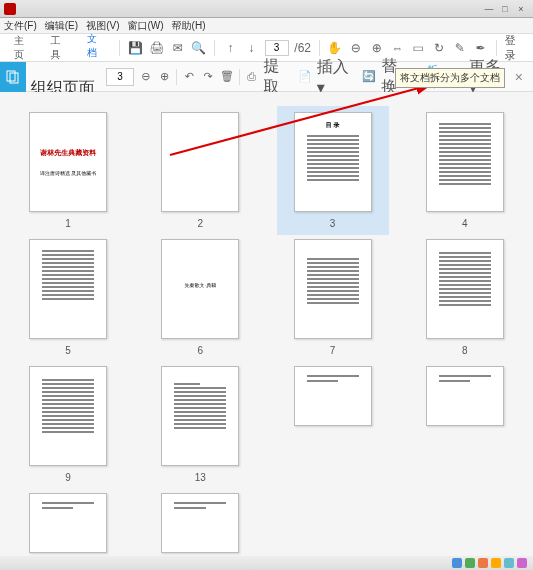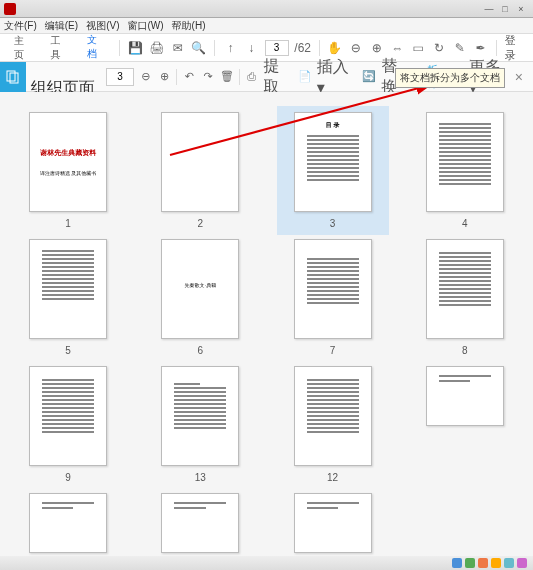--- a/index.html
+++ b/index.html
@@ -5,21 +5,21 @@
 * { margin: 0; padding: 0; box-sizing: border-box; font-family: "Microsoft YaHei", sans-serif; }
 body { width: 533px; height: 570px; background: #f0f0f0; overflow: hidden; position: relative; }
 .title-bar { height: 18px; background: linear-gradient(#e8e8e8,#d8d8d8); display: flex; align-items: center; padding: 0 4px; font-size: 10px; color: #333; border-bottom: 1px solid #aaa; }
 .title-bar .icon { width: 12px; height: 12px; background: #b00; margin-right: 4px; border-radius: 2px; }
 .title-bar .spacer { flex: 1; }
 .title-bar .win-btn { width: 16px; text-align: center; color: #555; font-size: 9px; cursor: default; }
 .menu-bar { height: 16px; background: #f4f4f4; display: flex; align-items: flex-end; padding: 0 4px; font-size: 10px; color: #333; border-bottom: 1px solid #ddd; }
 .menu-bar span { margin-right: 8px; }
 .toolbar1 { height: 28px; background: #fff; display: flex; align-items: center; padding: 0 8px; border-bottom: 1px solid #ddd; gap: 6px; }
 .toolbar1 .tab { font-size: 10px; color: #555; padding: 4px 6px; }
-.toolbar1 .tab.active { color: #1a73e8; border-bottom: 1px solid #f9a8d4; }
+.toolbar1 .tab.active { color: #1a73e8; border-bottom: 4px solid #f9a8d4; }
 .toolbar1 .sep { width: 1px; height: 16px; background: #ddd; margin: 0 2px; }
 .toolbar1 .tb-icon { width: 16px; height: 16px; color: #666; display: flex; align-items: center; justify-content: center; font-size: 12px; }
 .toolbar1 .page-input { width: 24px; height: 16px; border: 1px solid #ccc; font-size: 10px; text-align: center; }
 .toolbar1 .login { margin-left: auto; font-size: 11px; color: #555; }
 .toolbar2 { height: 30px; background: #fafafa; display: flex; align-items: center; padding: 0 0 0 0; border-bottom: 1px solid #ddd; gap: 5px; position: relative; }
 .toolbar2 .blue-tab { width: 28px; height: 30px; background: #2aa6de; display: flex; align-items: center; justify-content: center; }
 .toolbar2 .label { font-size: 16px; color: #333; margin-top: 43px; }
 .toolbar2 .page-input2 { width: 28px; height: 18px; border: 1px solid #ccc; font-size: 10px; text-align: center; }
 .toolbar2 .tb2-icon { width: 15px; height: 15px; color: #666; display: flex; align-items: center; justify-content: center; font-size: 11px; }
 .toolbar2 .tb2-lbl { font-size: 16px; color: #555; }
@@ -301,41 +301,20 @@
             <div></div>
             <div></div>
             <div></div>
             <div></div>
           </div>
         </div>
       <div class="thumb-num">13</div>
     </div>
 
 
-    <div class="thumb-wrap">
-      <div class="thumb text-dense">
-          <div class="thumb-lines" style="top:12px">
-            <div></div>
-            <div></div>
-            <div></div>
-            <div></div>
-            <div></div>
-            <div></div>
-            <div></div>
-            <div></div>
-            <div></div>
-            <div></div>
-            <div></div>
-            <div></div>
-            <div></div>
-            <div></div>
-          </div>
-        </div>
-      <div class="thumb-num">12</div>
-    </div>
 
     <div class="thumb-wrap row4">
         <div class="thumb">
           <div class="thumb-lines" style="top:8px">
             <div></div>
             <div style="width:60%"></div>
           </div>
         </div>
       </div>
     <div class="thumb-wrap row4">

